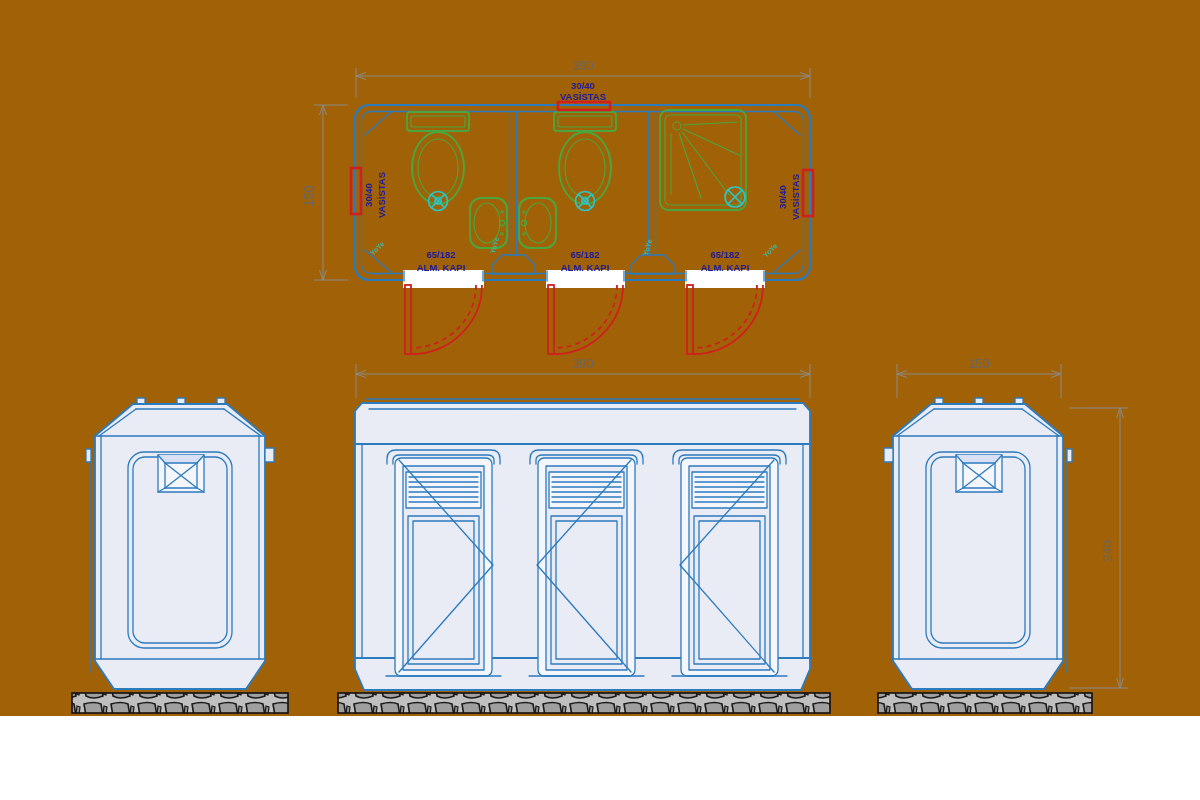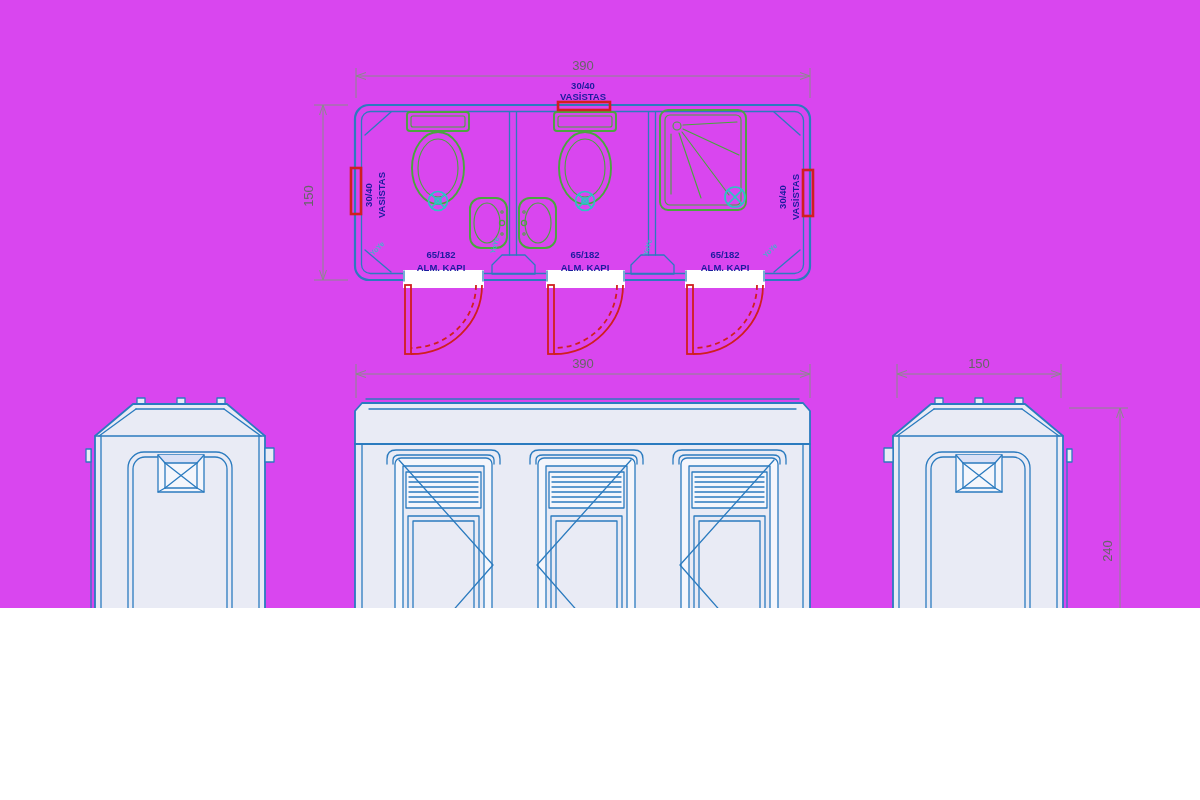--- a/index.html
+++ b/index.html
@@ -1,16 +1,16 @@
 <!DOCTYPE html>
 <html><head>
 <meta charset="utf-8">
 <style>
   html,body{margin:0;padding:0;background:#fff;}
-  .page{width:1200px;height:608px;position:relative;background:#d946ef;overflow:hidden;}
+  .page{width:1200px;height:716px;position:relative;background:#a16207;overflow:hidden;}
   svg text{font-family:"Liberation Sans",sans-serif;}
   
   .w2{stroke:#2b7bbf;stroke-width:2.2;fill:none;stroke-linejoin:round;stroke-linecap:round}
   .w1{stroke:#2b7bbf;stroke-width:1.3;fill:none;stroke-linejoin:round;stroke-linecap:round}
   .wf{stroke:#2b7bbf;stroke-width:1.8;fill:#e9ebf5;stroke-linejoin:round}
   .wf1{stroke:#2b7bbf;stroke-width:1.3;fill:#e9ebf5;stroke-linejoin:round}
   .wfw{stroke:#2b7bbf;stroke-width:1.3;fill:#f4f6fc;stroke-linejoin:round}
   
   .g2{stroke:#4aa63e;stroke-width:1.9;fill:none;stroke-linejoin:round;stroke-linecap:round}
   .g1{stroke:#4aa63e;stroke-width:1.1;fill:none;stroke-linejoin:round;stroke-linecap:round}

